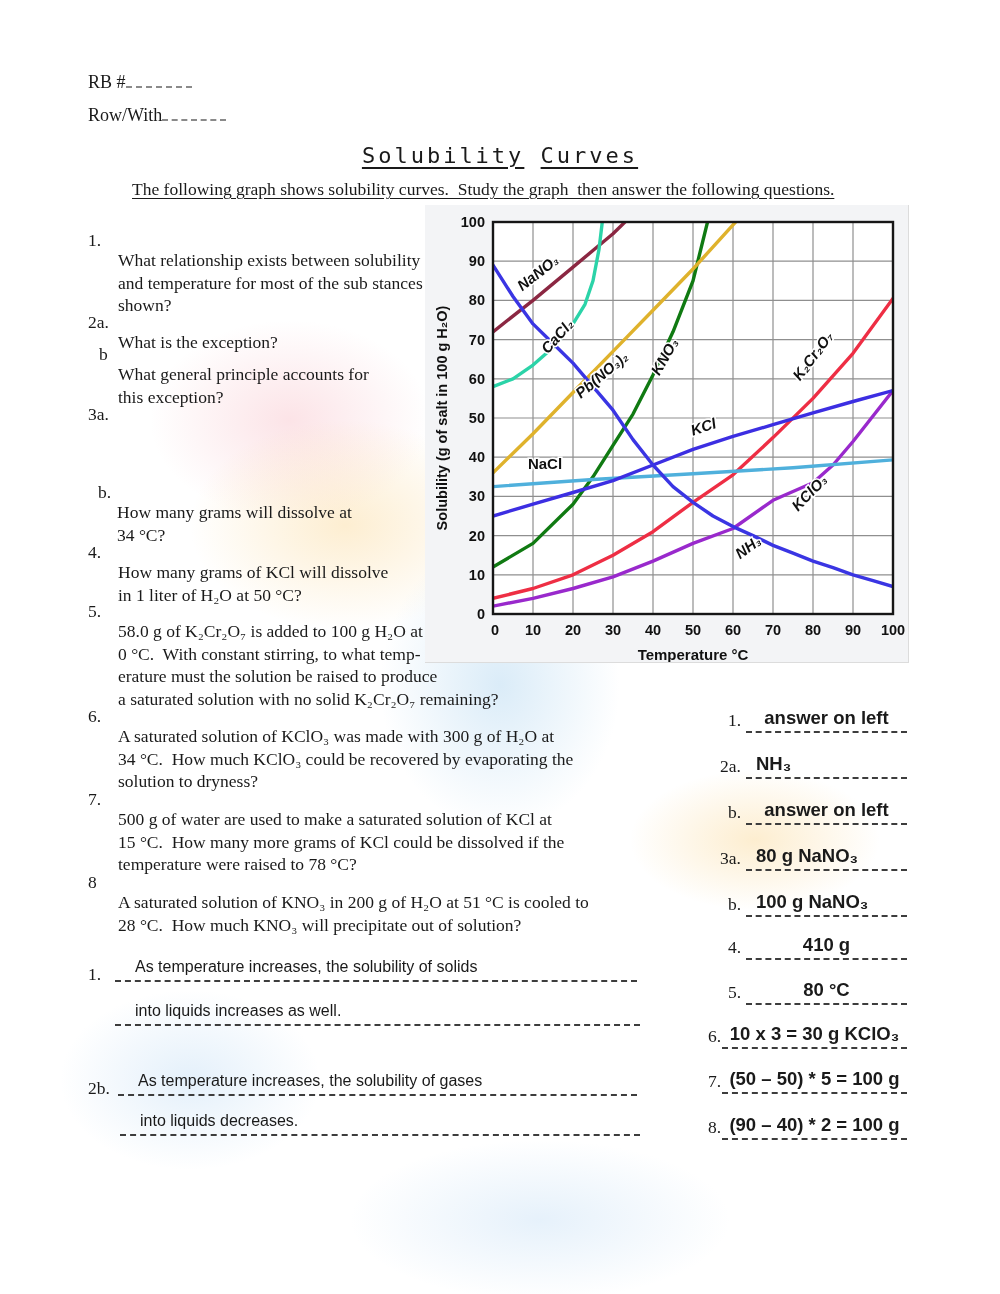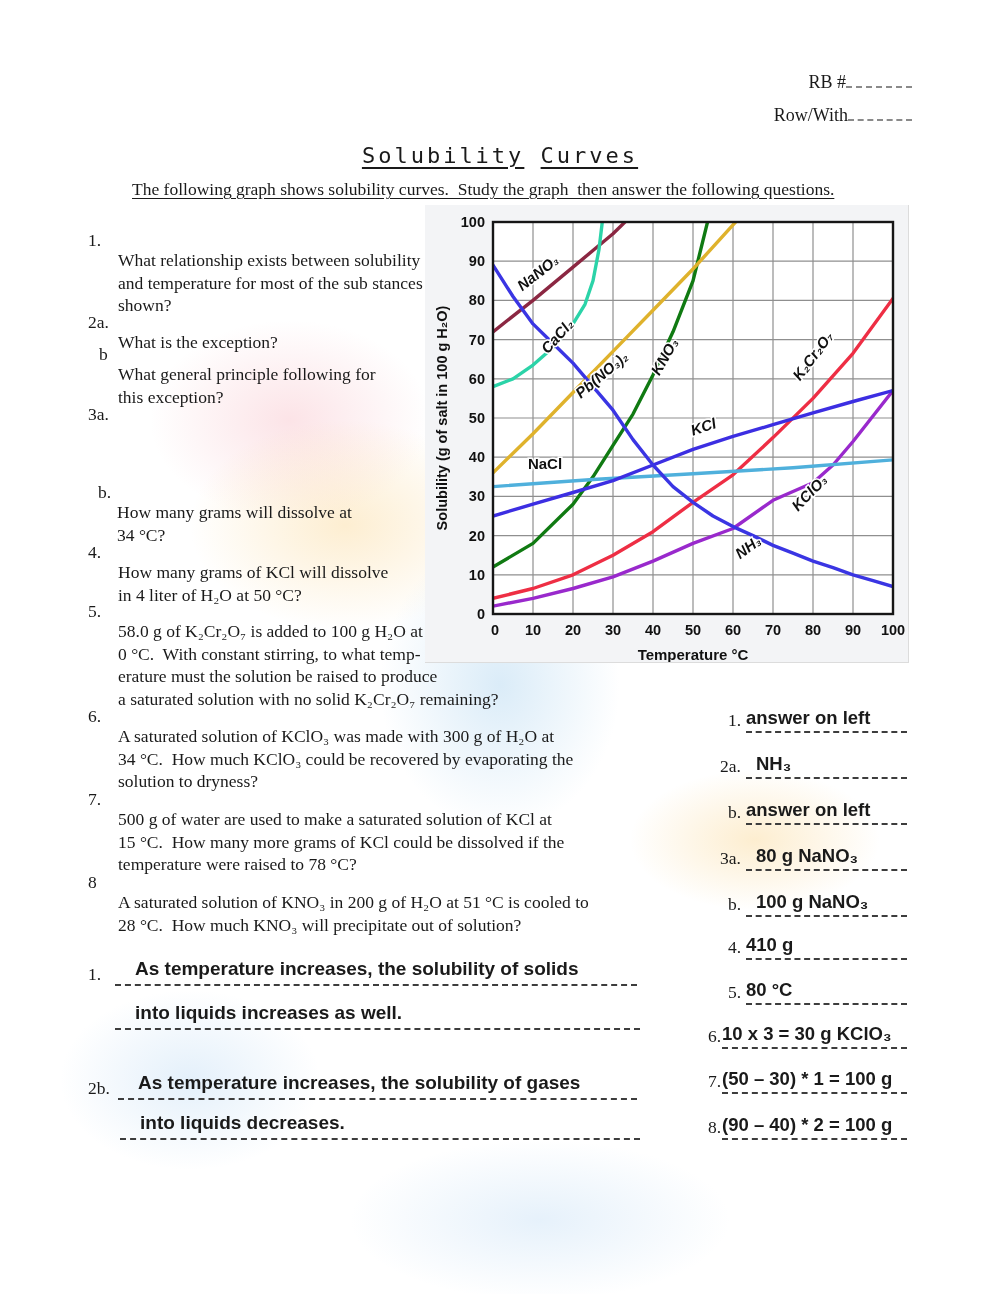--- a/index.html
+++ b/index.html
@@ -1,18 +1,18 @@
 <!DOCTYPE html>
 <html><head>
 <meta charset="utf-8">
 <style>
   html,body{margin:0;padding:0;}
   body{width:1000px;height:1294px;position:relative;background:#ffffff;overflow:hidden;
        font-family:"Liberation Serif",serif;color:#1a1a1a;}
-  .abs{position:absolute;text-align:right;}
+  .abs{position:absolute;}
   
   .wm{position:absolute;border-radius:50%;pointer-events:none;z-index:0;}
   
   .hdr{font-size:18px;z-index:2;}
   .blank{display:inline-block;border-bottom:2px dashed #8a8a8a;height:16px;vertical-align:baseline;}
   
   .title{font-family:"DejaVu Sans Mono",monospace;font-size:22px;letter-spacing:3px;z-index:2;
          width:1000px;text-align:center;}
   .title span{text-decoration:underline;text-underline-offset:4px;}
   .intro{font-size:17.5px;text-decoration:underline;text-underline-offset:3px;white-space:pre-wrap;z-index:2;}
@@ -22,28 +22,28 @@
   .q .q-text{margin-left:30px;white-space:pre-wrap;margin-top:20px;}
   .q.sub .q-text{margin-left:19px;}
   
   #chartbox{position:absolute;left:425px;top:205px;width:483px;height:457px;z-index:1;
             background:#f3f4f6;border-right:1px solid #dcdcdc;border-bottom:1px solid #dcdcdc;}
   #chartbox svg text{font-family:"Liberation Sans",sans-serif;}
   
   .ans-row{position:absolute;left:705px;width:202px;display:flex;align-items:flex-end;z-index:2;}
   .ans-num{font-size:17.5px;width:36px;text-align:right;padding-right:5px;flex:0 0 auto;padding-bottom:2px;}
   .ans-row.tight .ans-num{width:16px;padding-right:1px;}
-  .ans-line{flex:1 1 auto;border-bottom:2.5px dashed #3d3d3d;
+  .ans-line{flex:1 1 auto;border-bottom:2.5px dashed #3d3d3d;text-align:center;
             font-family:"Liberation Sans",sans-serif;font-weight:bold;font-size:18.5px;
             padding-bottom:2px;white-space:nowrap;}
   .ans-row.left .ans-line{text-align:left;padding-left:10px;}
   
   .bnum{position:absolute;font-size:17.5px;z-index:2;}
   .bline{position:absolute;border-bottom:2.5px dashed #3d3d3d;z-index:2;
-         font-family:"Liberation Sans",sans-serif;font-weight:bold;font-size:19px;
+         font-family:"Liberation Sans",sans-serif;font-weight:normal;font-size:16px;
          padding:0 0 4px 20px;}
 </style>
 </head>
 <body>
 
 <div class="wm" style="left:150px;top:320px;width:280px;height:200px;background:radial-gradient(closest-side,rgba(246,176,186,0.35),rgba(246,176,186,0));"></div>
 <div class="wm" style="left:190px;top:420px;width:310px;height:210px;background:radial-gradient(closest-side,rgba(250,212,140,0.40),rgba(250,212,140,0));"></div>
 <div class="wm" style="left:380px;top:540px;width:240px;height:290px;background:radial-gradient(closest-side,rgba(150,200,235,0.35),rgba(150,200,235,0));"></div>
 <div class="wm" style="left:630px;top:770px;width:250px;height:140px;background:radial-gradient(closest-side,rgba(250,216,150,0.45),rgba(250,216,150,0));"></div>
 <div class="wm" style="left:60px;top:990px;width:260px;height:180px;background:radial-gradient(closest-side,rgba(165,205,240,0.30),rgba(165,205,240,0));"></div>
@@ -67,35 +67,35 @@
   <div class="q-text">What relationship exists between solubility
 and temperature for most of the sub stances
 shown?</div>
 </div>
 <div class="q" style="left:88px;top:311px;">
   <span class="q-num">2a.</span>
   <div class="q-text">What is the exception?</div>
 </div>
 <div class="q sub" style="left:99px;top:343px;">
   <span class="q-num">b</span>
-  <div class="q-text">What general principle following for
+  <div class="q-text">What general principle accounts for
 this exception?</div>
 </div>
 <div class="q" style="left:88px;top:403px;">
   <span class="q-num">3a.</span>
 </div>
 <div class="q sub" style="left:98px;top:481px;">
   <span class="q-num">b.</span>
   <div class="q-text">How many grams will dissolve at
 34 °C?</div>
 </div>
 <div class="q" style="left:88px;top:541px;">
   <span class="q-num">4.</span>
   <div class="q-text">How many grams of KCl will dissolve
-in 4 liter of H₂O at 50 °C?</div>
+in 1 liter of H₂O at 50 °C?</div>
 </div>
 <div class="q" style="left:88px;top:600px;">
   <span class="q-num">5.</span>
   <div class="q-text">58.0 g of K₂Cr₂O₇ is added to 100 g H₂O at
 0 °C.  With constant stirring, to what temp-
 erature must the solution be raised to produce
 a saturated solution with no solid K₂Cr₂O₇ remaining?</div>
 </div>
 <div class="q" style="left:88px;top:705px;">
   <span class="q-num">6.</span>
@@ -218,21 +218,21 @@
 <div class="ans-row" style="top:979px;">
     <span class="ans-num">5.</span>
     <span class="ans-line">80 °C</span>
   </div>
 <div class="ans-row tight" style="top:1023px;">
     <span class="ans-num">6.</span>
     <span class="ans-line">10 x 3 = 30 g KClO₃</span>
   </div>
 <div class="ans-row tight" style="top:1068px;">
     <span class="ans-num">7.</span>
-    <span class="ans-line">(50 – 30) * 1 = 100 g</span>
+    <span class="ans-line">(50 – 50) * 5 = 100 g</span>
   </div>
 <div class="ans-row tight" style="top:1114px;">
     <span class="ans-num">8.</span>
     <span class="ans-line">(90 – 40) * 2 = 100 g</span>
   </div>
 
 <span class="bnum" style="left:88px;top:964px;">1.</span>
 <div class="bline" style="left:115px;top:958px;width:502px;">As temperature increases, the solubility of solids</div>
 <div class="bline" style="left:115px;top:1002px;width:505px;">into liquids increases as well.</div>
 <span class="bnum" style="left:88px;top:1078px;">2b.</span>

